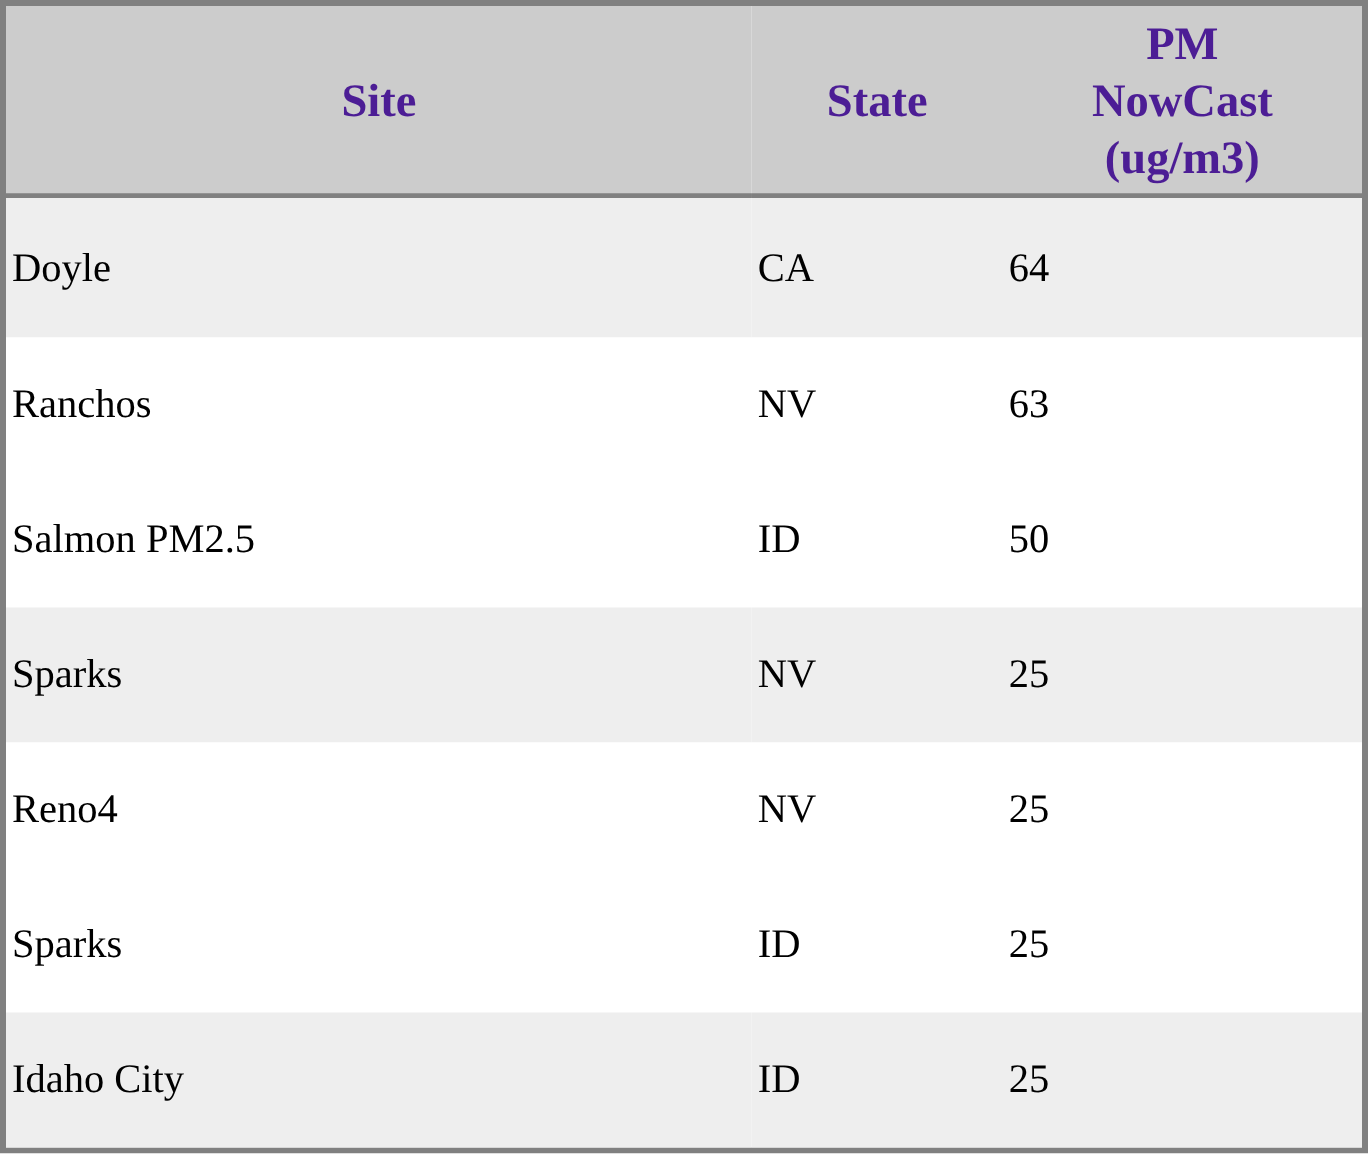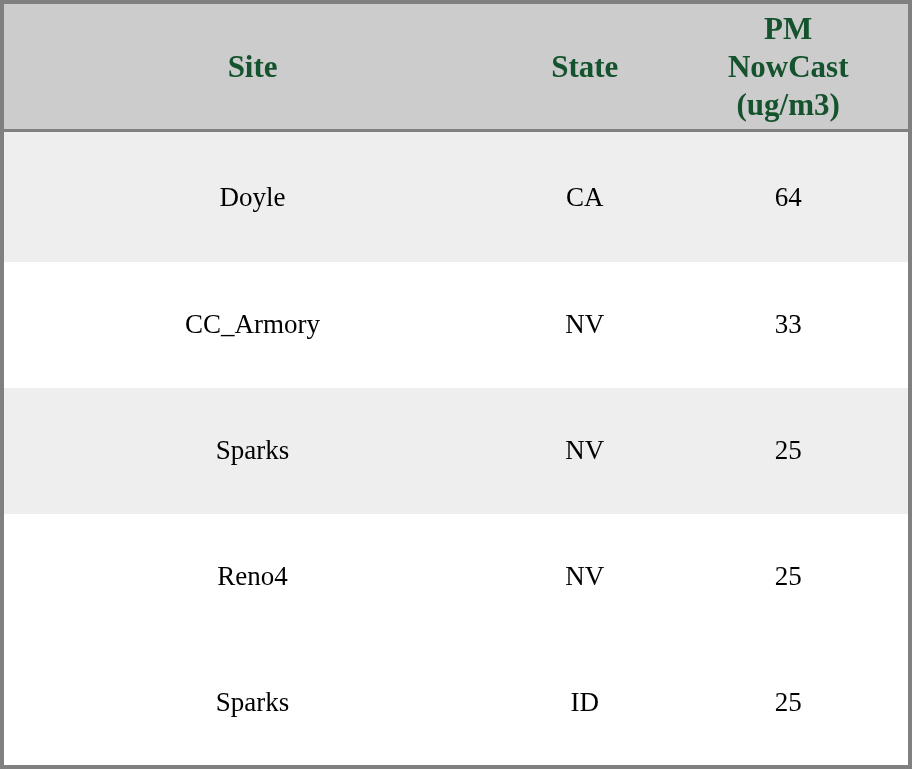--- a/index.html
+++ b/index.html
@@ -21,34 +21,33 @@
     background: #ffffff;
   }
   table.data-table {
     border-collapse: collapse;
     width: 100%;
     height: 100%;
     table-layout: fixed;
   }
   table.data-table thead th {
     background: #cccccc;
-    color: #14532d;
+    color: #4c1d95;
     font-weight: bold;
     font-size: 31px;
     line-height: 1.22;
     text-align: center;
     vertical-align: middle;
     padding: 6px 4px;
     border-bottom: 3px solid #808080;
     font-family: "Liberation Serif", serif;
   }
   table.data-table tbody td {
     font-size: 27px;
     color: #000000;
-    text-align: center;
     vertical-align: middle;
     padding: 2px 4px;
     border: none;
     font-family: "Liberation Serif", serif;
     white-space: nowrap;
   }
   table.data-table tbody tr.odd-row td {
     background: #eeeeee;
   }
   table.data-table tbody tr.even-row td {
@@ -79,34 +78,44 @@
         </th>
       </tr>
     </thead>
     <tbody>
       <tr class="odd-row">
         <td>Doyle</td>
         <td>CA</td>
         <td>64</td>
       </tr>
       <tr class="even-row">
-        <td>CC_Armory</td>
+        <td>Ranchos</td>
         <td>NV</td>
-        <td>33</td>
+        <td>63</td>
+      </tr>
+      <tr class="even-row">
+        <td>Salmon PM2.5</td>
+        <td>ID</td>
+        <td>50</td>
       </tr>
       <tr class="odd-row">
         <td>Sparks</td>
         <td>NV</td>
         <td>25</td>
       </tr>
       <tr class="even-row">
         <td>Reno4</td>
         <td>NV</td>
         <td>25</td>
       </tr>
       <tr class="even-row">
         <td>Sparks</td>
         <td>ID</td>
         <td>25</td>
       </tr>
+      <tr class="odd-row">
+        <td>Idaho City</td>
+        <td>ID</td>
+        <td>25</td>
+      </tr>
     </tbody>
   </table>
 </div>
 
 </body></html>

